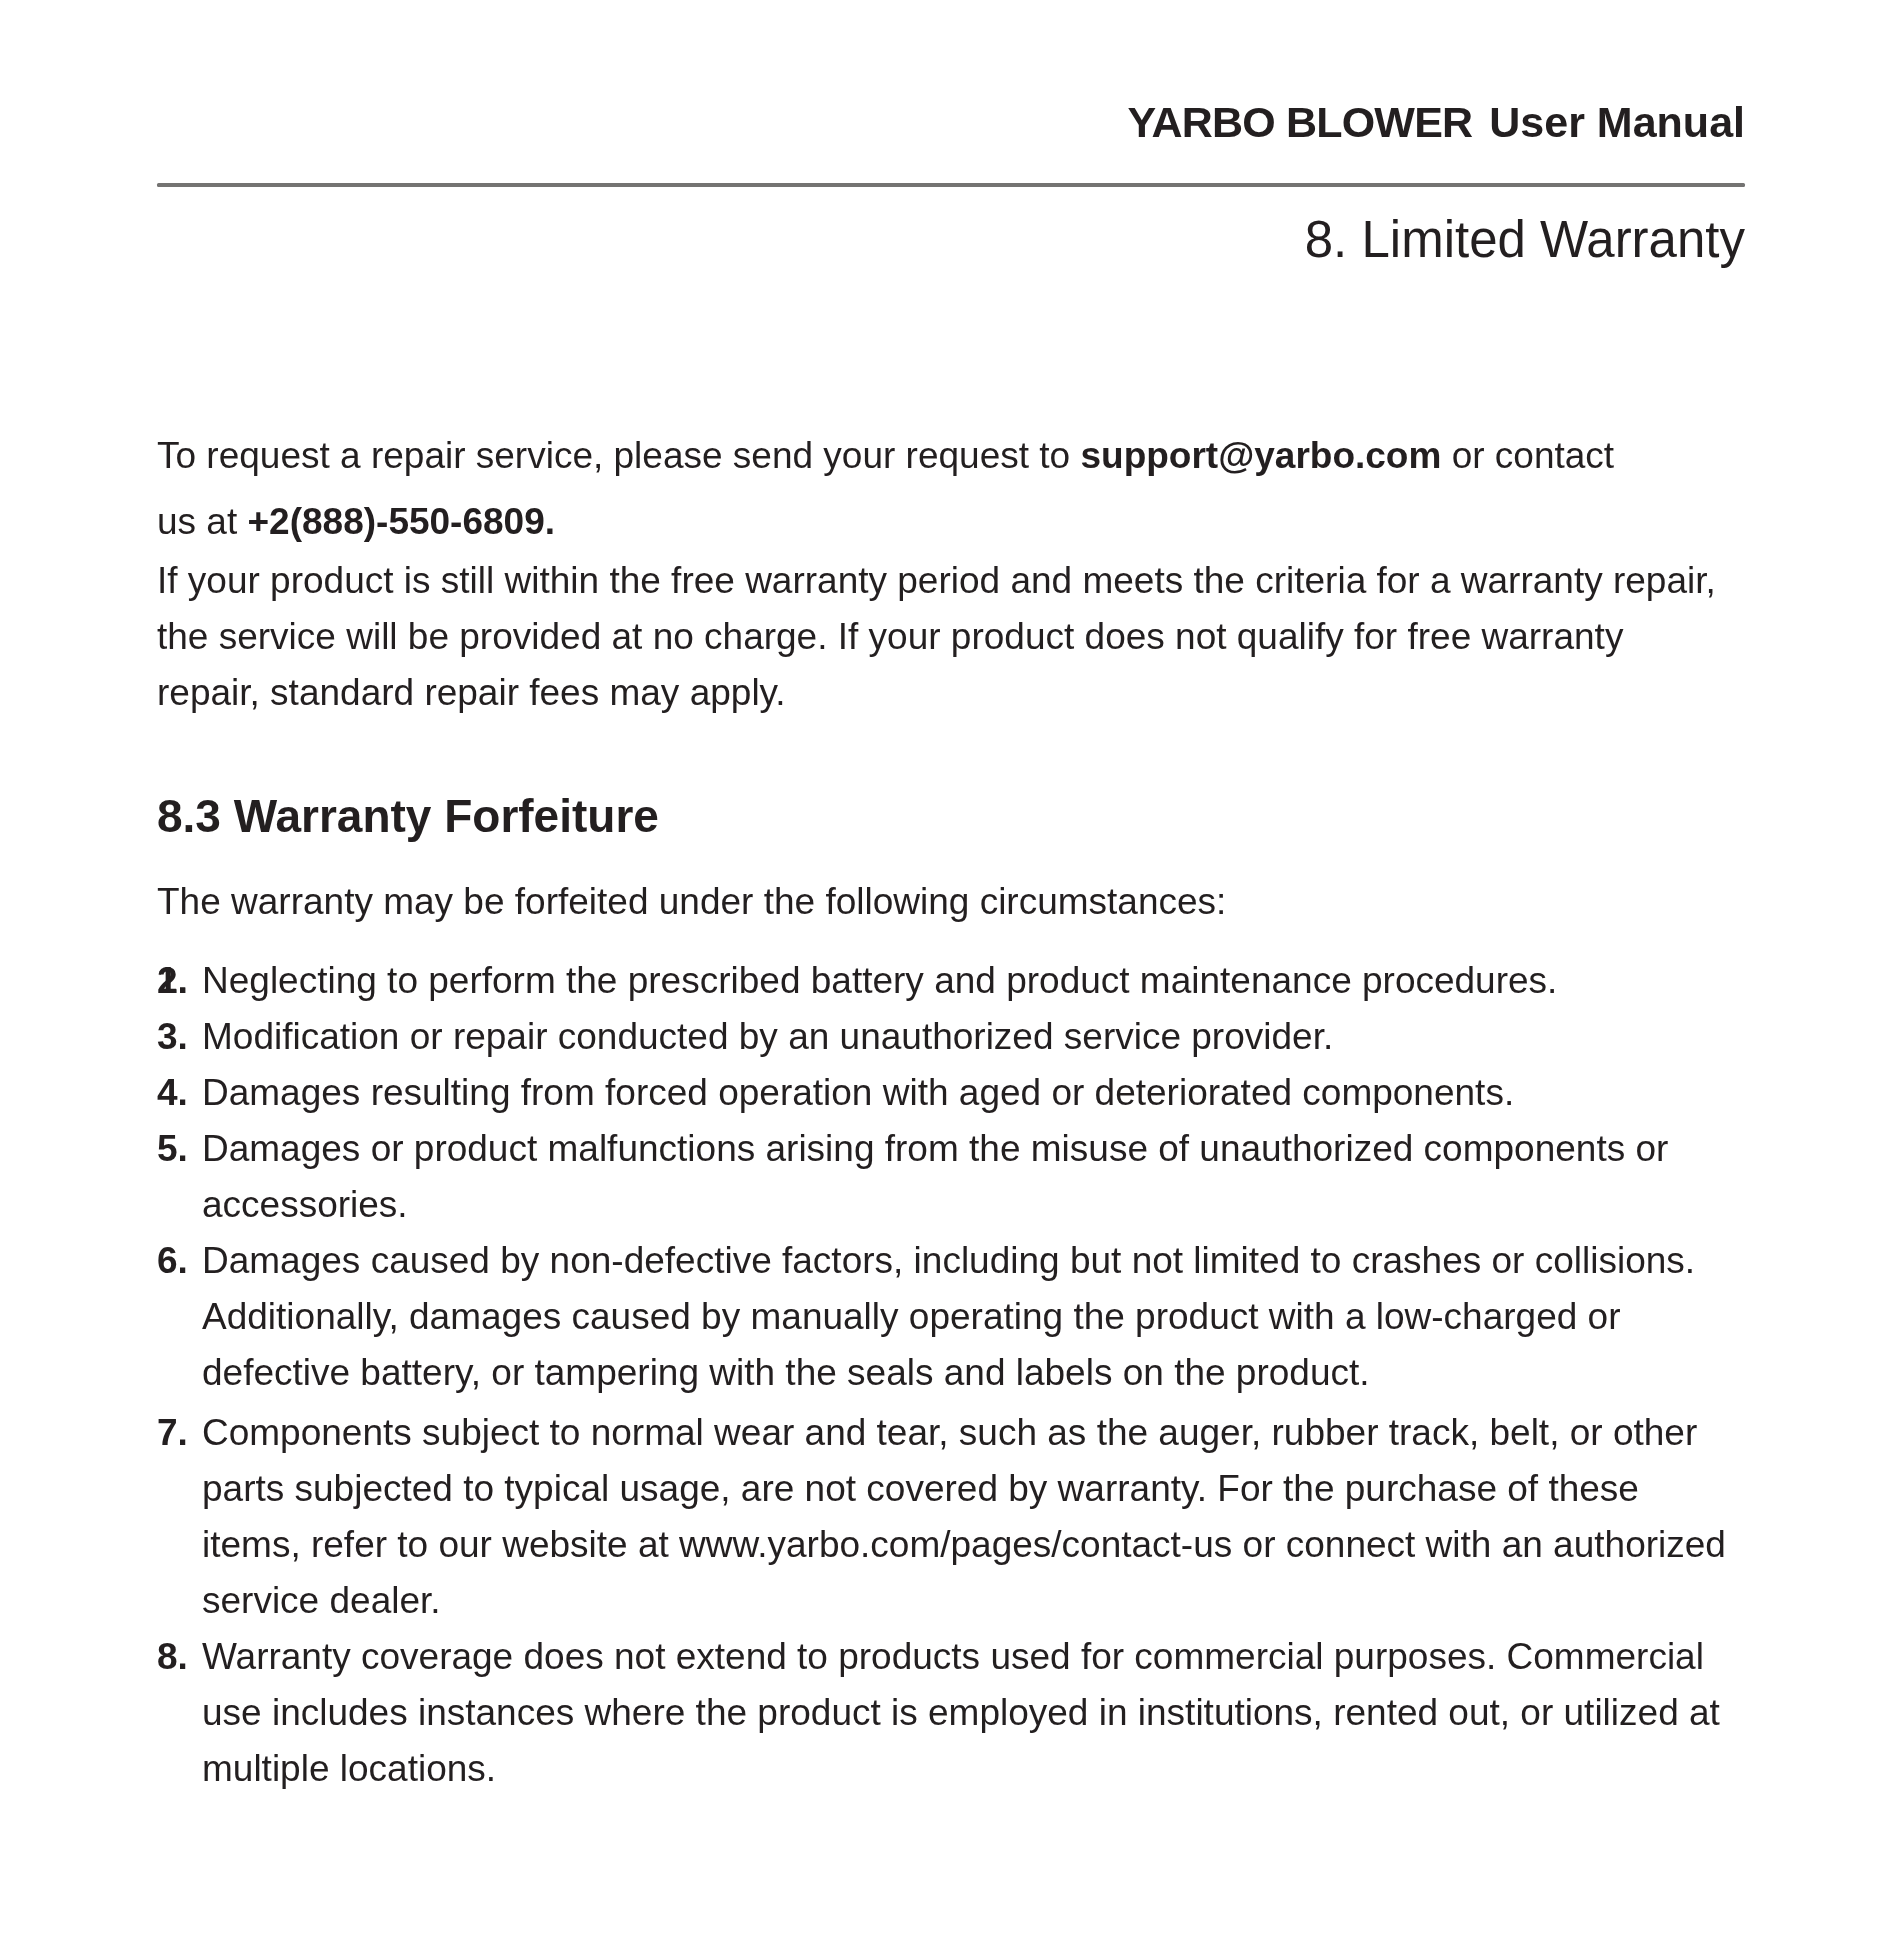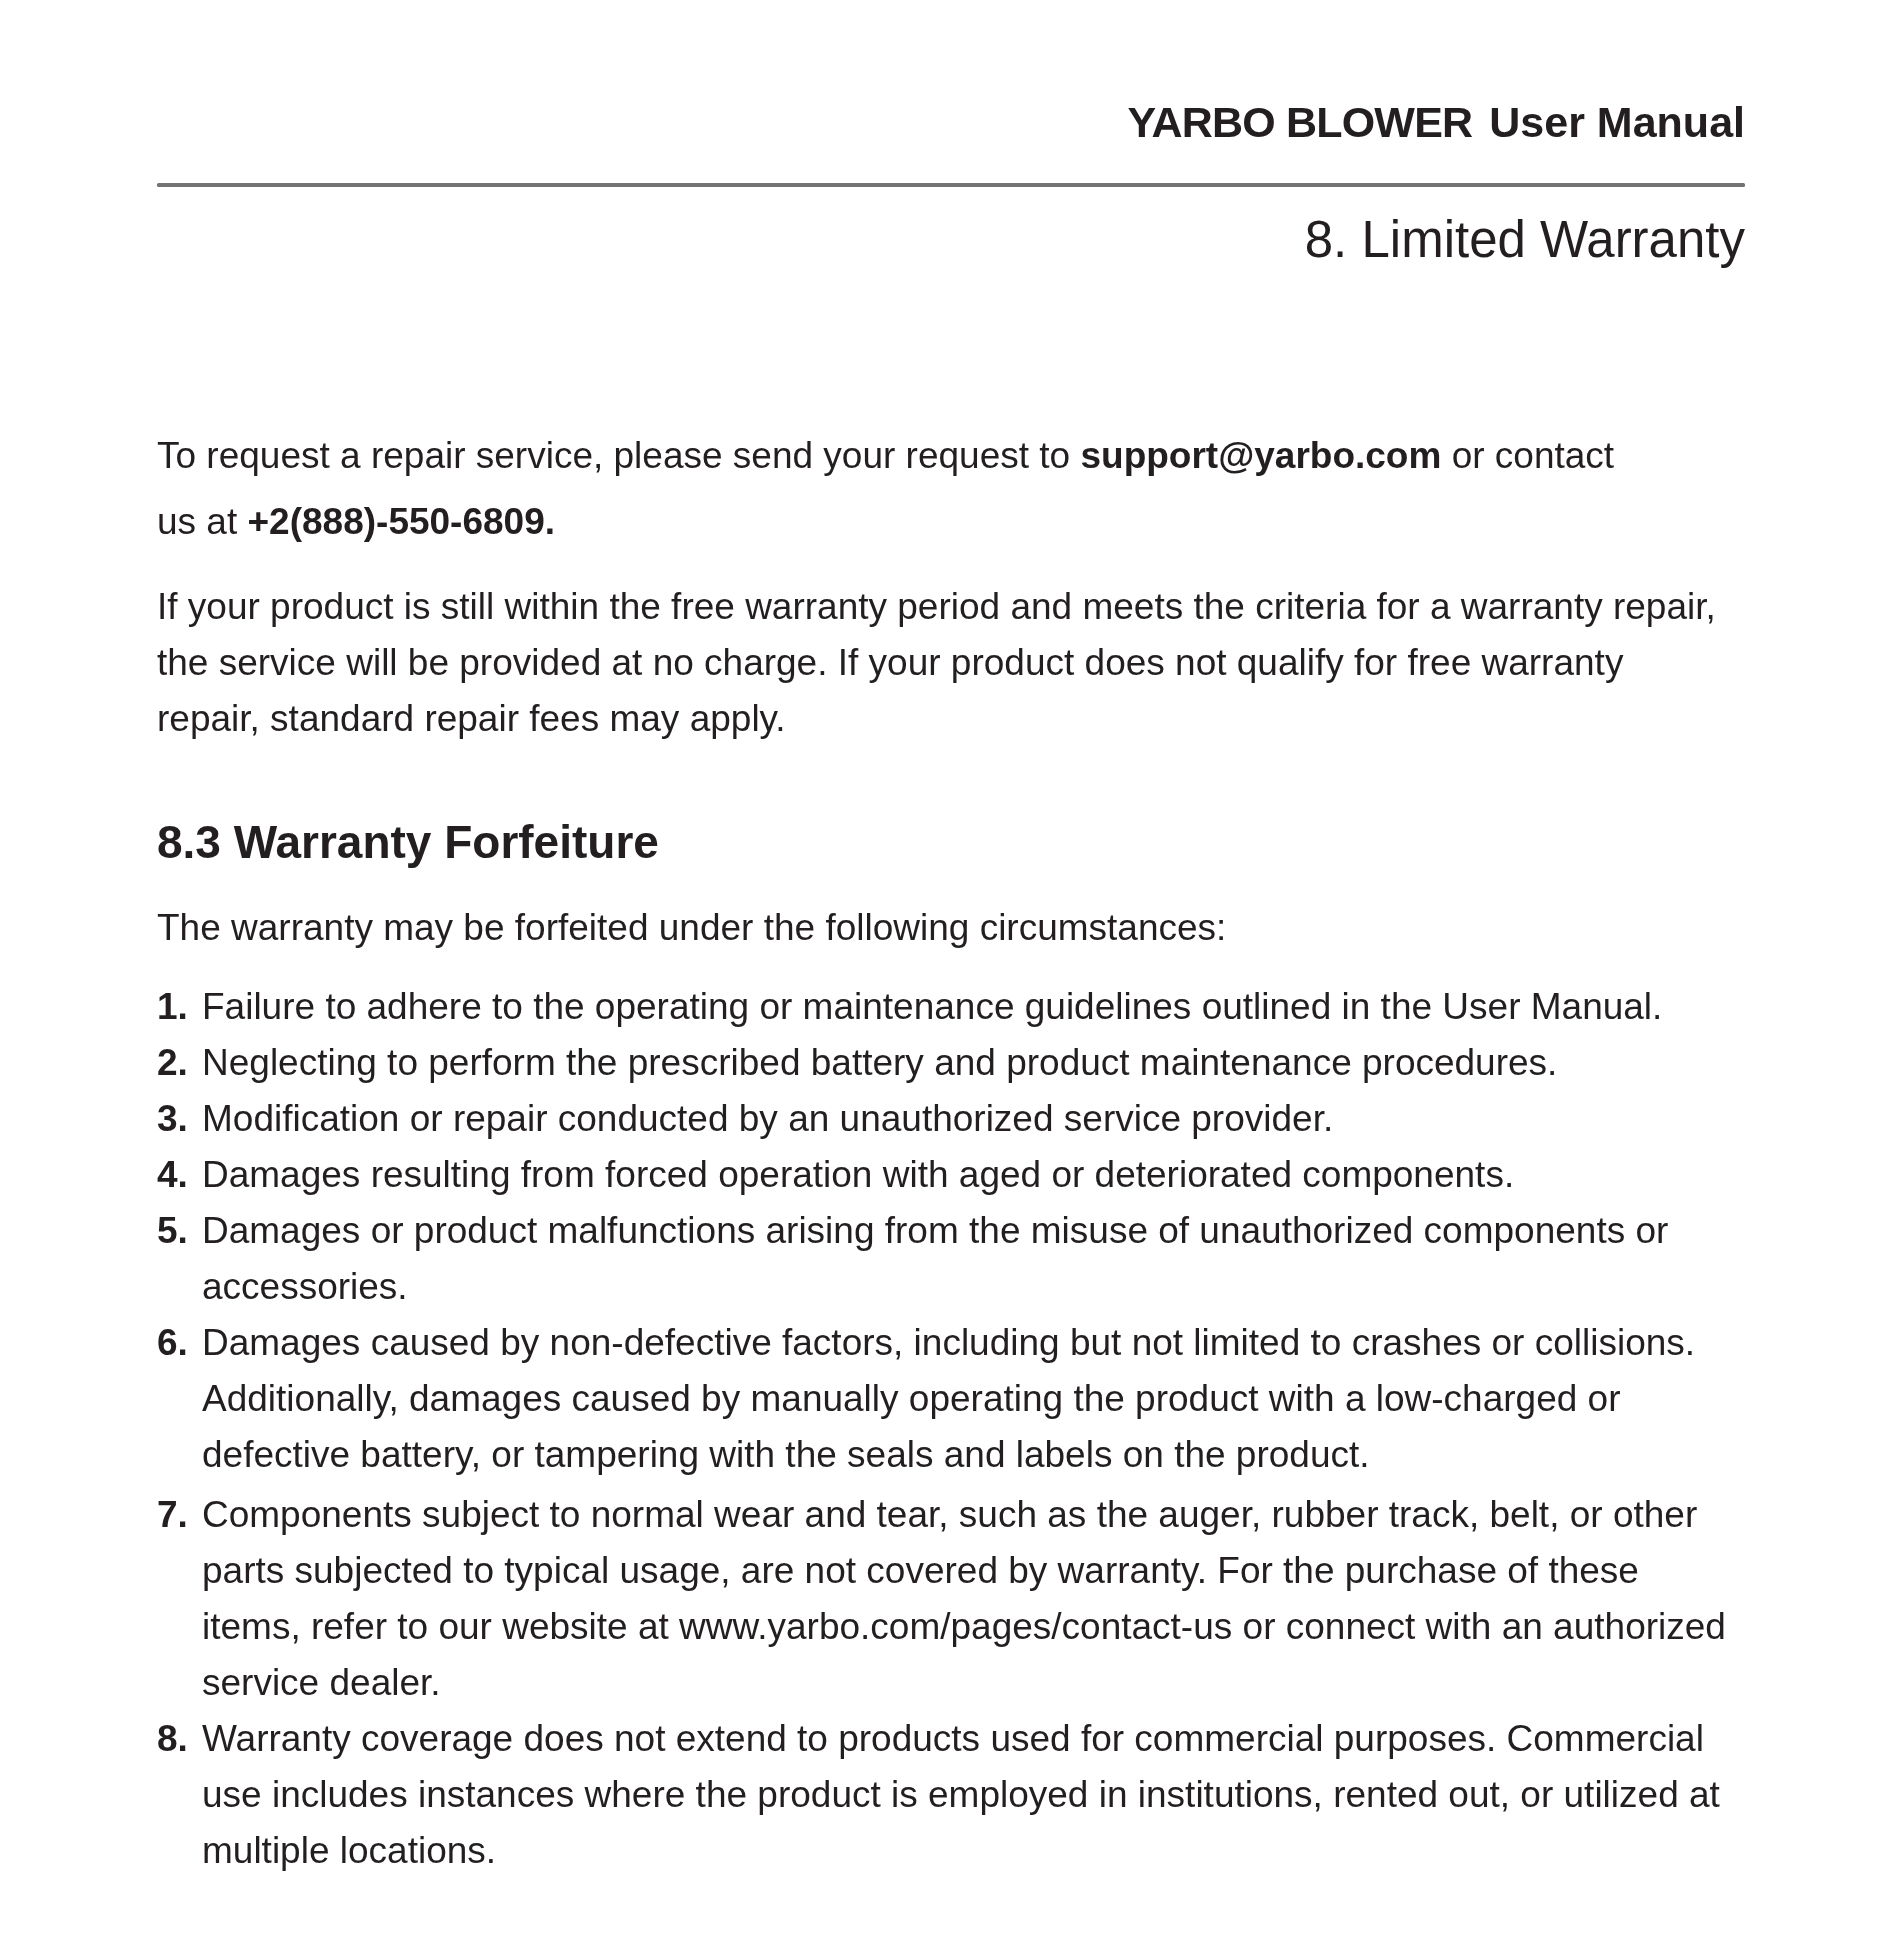--- a/index.html
+++ b/index.html
@@ -19,21 +19,21 @@
     }
     .chapter {
       position: absolute; right: 151px; top: 214px;
       font-size: 51px; line-height: 1; white-space: nowrap;
     }
     .content {
       position: absolute; left: 157px; right: 170px; top: 428px;
       font-size: 37px; line-height: 56px;
     }
     .para { margin: 0; }
-    .para.p1 { margin-bottom: 29px; }
+    .para.p1 { margin-bottom: 3px; }
     .para.p1 .l2 { display: block; margin-top: 9.7px; }
     strong { font-weight: bold; }
     .section-heading {
       font-size: 46px; font-weight: bold; line-height: 1;
       margin: 72px 0 35px 0;
     }
     .intro { margin: 0 0 23px 0; }
     ol.forfeit { list-style: none; margin: 0; padding: 0; }
     ol.forfeit li {
       position: relative; padding-left: 45px; margin-bottom: 0;
@@ -56,21 +56,21 @@
   <p class="para p1">
     <span>To request a repair service, please send your request to </span><strong>support@yarbo.com</strong><span> or contact</span>
     <span class="l2"><span>us at </span><strong>+2(888)-550-6809.</strong></span>
   </p>
   <p class="para">If your product is still within the free warranty period and meets the criteria for a warranty repair, the service will be provided at no charge. If your product does not qualify for free warranty repair, standard repair fees may apply.</p>
 
   <h2 class="section-heading">8.3 Warranty Forfeiture</h2>
   <p class="intro">The warranty may be forfeited under the following circumstances:</p>
 
   <ol class="forfeit">
-    <li><span class="num">1.</span><span>Failure to adhere to the operating or maintenance guidelines outlined in the User Manual.</span></li>
+    <li><span class="num">1.</span></li>
     <li><span class="num">2.</span><span>Neglecting to perform the prescribed battery and product maintenance procedures.</span></li>
     <li><span class="num">3.</span><span>Modification or repair conducted by an unauthorized service provider.</span></li>
     <li><span class="num">4.</span><span>Damages resulting from forced operation with aged or deteriorated components.</span></li>
     <li><span class="num">5.</span><span>Damages or product malfunctions arising from the misuse of unauthorized components or accessories.</span></li>
     <li><span class="num">6.</span><span>Damages caused by non-defective factors, including but not limited to crashes or collisions. Additionally, damages caused by manually operating the product with a low-charged or defective battery, or tampering with the seals and labels on the product.</span></li>
     <li class="gap"><span class="num">7.</span><span>Components subject to normal wear and tear, such as the auger, rubber track, belt, or other parts subjected to typical usage, are not covered by warranty. For the purchase of these items, refer to our website at www.yarbo.com/pages/contact-us or connect with an authorized service dealer.</span></li>
     <li><span class="num">8.</span><span>Warranty coverage does not extend to products used for commercial purposes. Commercial use includes instances where the product is employed in institutions, rented out, or utilized at multiple locations.</span></li>
   </ol>
 </div>
 

